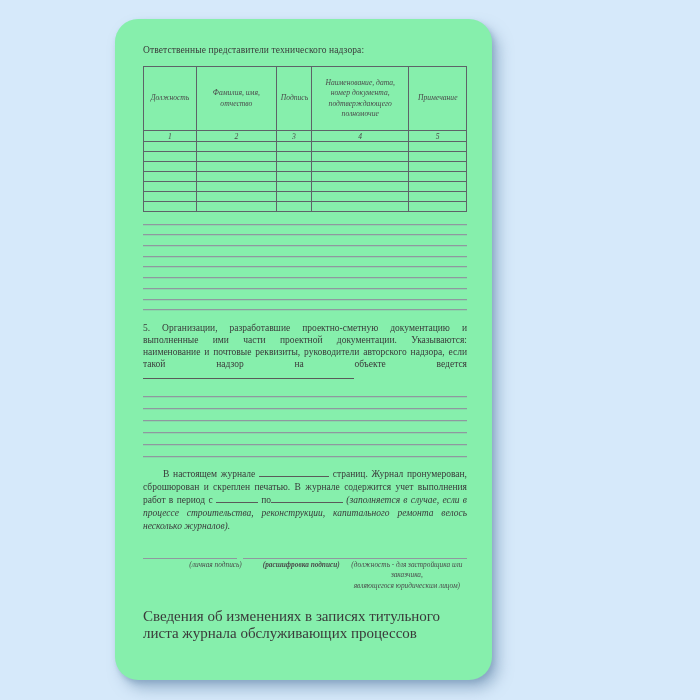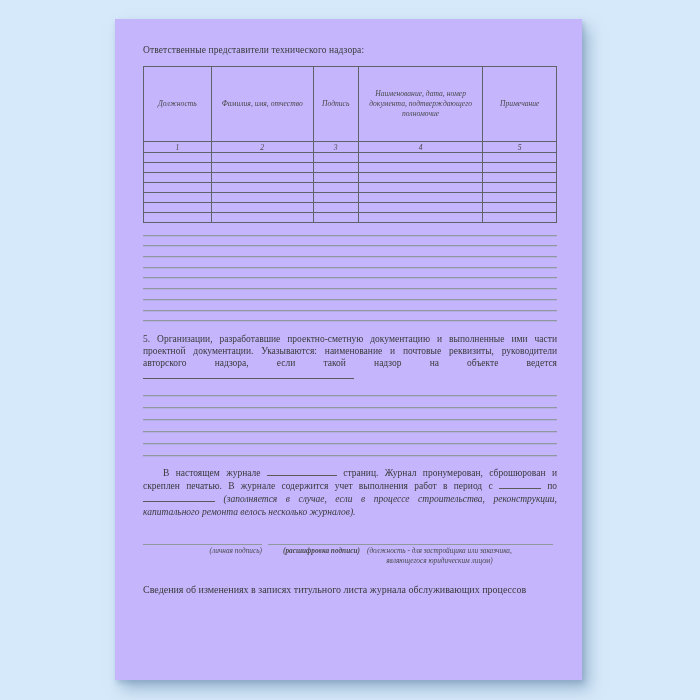--- a/index.html
+++ b/index.html
@@ -1,27 +1,27 @@
 <!DOCTYPE html>
 <html><head>
 <meta charset="utf-8">
 <style>
   html,body{margin:0;padding:0;}
   body{width:700px;height:700px;overflow:hidden;background:#d6e9fa;
        font-family:"Liberation Serif","DejaVu Serif",serif;color:#333;}
   .stage{position:relative;width:700px;height:700px;background:#d6e9fa;}
-  .page{position:absolute;left:115px;top:19px;width:467px;height:661px;background:#c4b5fd;
-        box-shadow:7px 9px 14px rgba(100,135,170,0.50), 2px 3px 5px rgba(100,135,170,0.35);}
+  .page{position:absolute;left:115px;top:19px;width:377px;height:661px;background:#86efac;
+        box-shadow:7px 9px 14px rgba(100,135,170,0.50), 2px 3px 5px rgba(100,135,170,0.35);border-radius:23px;}
   .content{padding:26px 25px 0 28px;}
   .doc-title{font-size:9.5px;letter-spacing:.1px;margin-bottom:11px;color:#3a3a3a;}
   
   table.sup{border-collapse:collapse;width:100%;table-layout:fixed;}
   table.sup th, table.sup td{border:1px solid #5d6368;padding:0;color:#4a4a4a;}
   tr.head-row th{height:40px;font-style:italic;font-weight:normal;font-size:7.6px;
-                 text-align:center;vertical-align:middle;padding:17px 4px;line-height:1.35;margin-left:45px;}
+                 text-align:center;vertical-align:middle;padding:11px 4px;line-height:1.35;margin-left:45px;}
   tr.num-row td{height:10px;font-style:italic;font-size:7.6px;text-align:center;}
   tr.blank-row td{height:9px;}
   
   .para{font-size:9.5px;line-height:11.8px;text-align:justify;margin:0;color:#3a3a3a;}
   .sec4{margin-top:11px;}
   .sec5{margin-top:13px;}
   .para b{font-weight:bold;}
   .blank{display:inline-block;border-bottom:1px solid #5a5a5a;height:8px;vertical-align:baseline;}
   .w63{width:63px;}  .w70{width:70px;}  .w42{width:42px;}  .w72{width:72px;}  .w212{width:211px;}
   
@@ -39,21 +39,21 @@
   .sl2{width:285px;margin-left:6px;}
   .sig-caps{display:flex;font-size:7.3px;font-style:italic;color:#4a4a4a;margin-top:1px;line-height:10.5px;}
   .cap1{width:119px;text-align:right;}
   .cap2{margin-left:21px;white-space:nowrap;font-weight:bold;}
   .cap3{margin-left:7px;text-align:center;}
   
   .stamp-block{margin-top:19px;margin-left:-6px;width:92px;text-align:center;
                font-size:7.3px;font-style:italic;line-height:10.8px;color:#4a4a4a;}
   .stamp-mp{font-size:8px;margin-bottom:1px;}
   
-  .footer-line{font-size:10px;margin-top:17px;color:#3a3a3a;}
+  .footer-line{font-size:15px;margin-top:17px;color:#3a3a3a;}
 </style>
 </head>
 <body>
 
 <div class="stage">
   <div class="page">
     <div class="content">
 
       <div class="doc-title">Ответственные представители технического надзора:</div>
 

